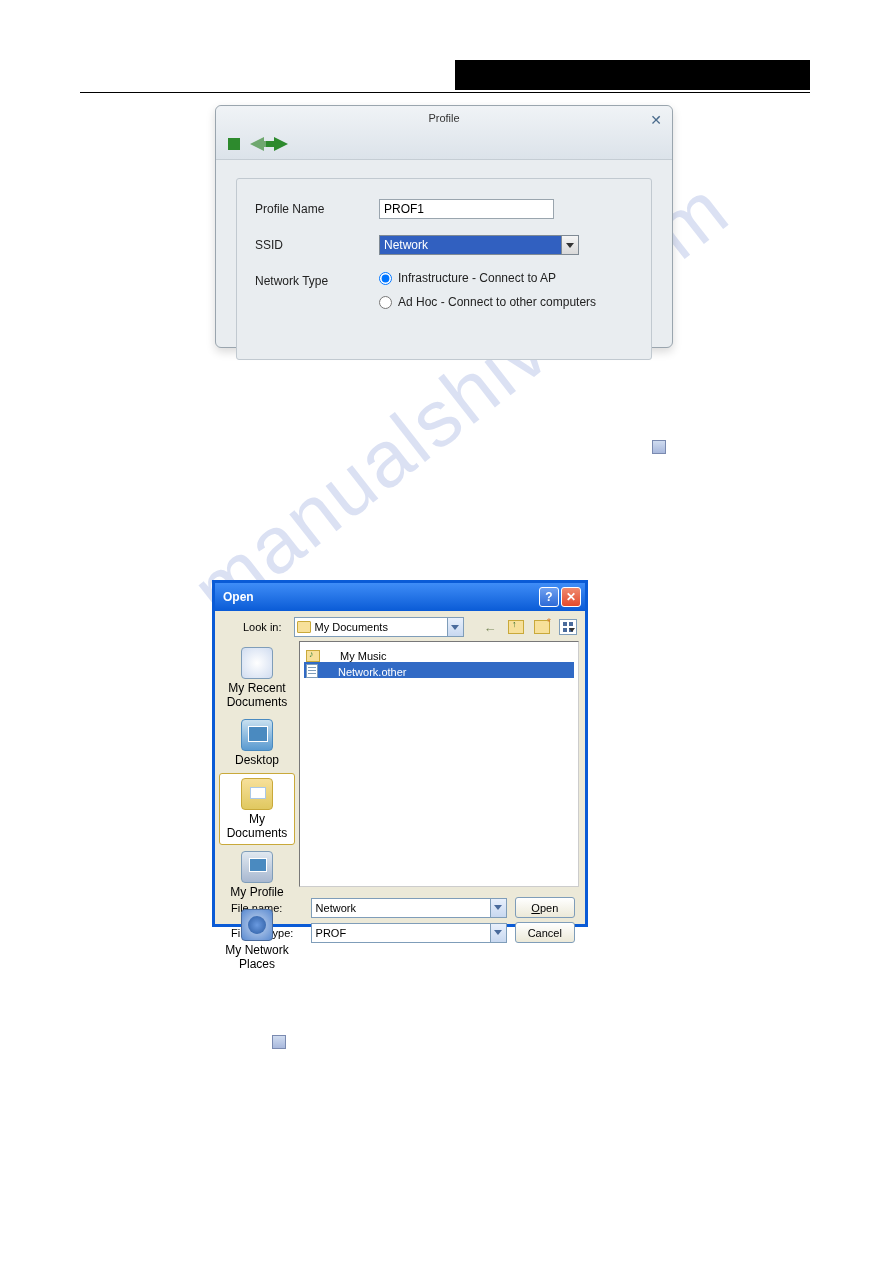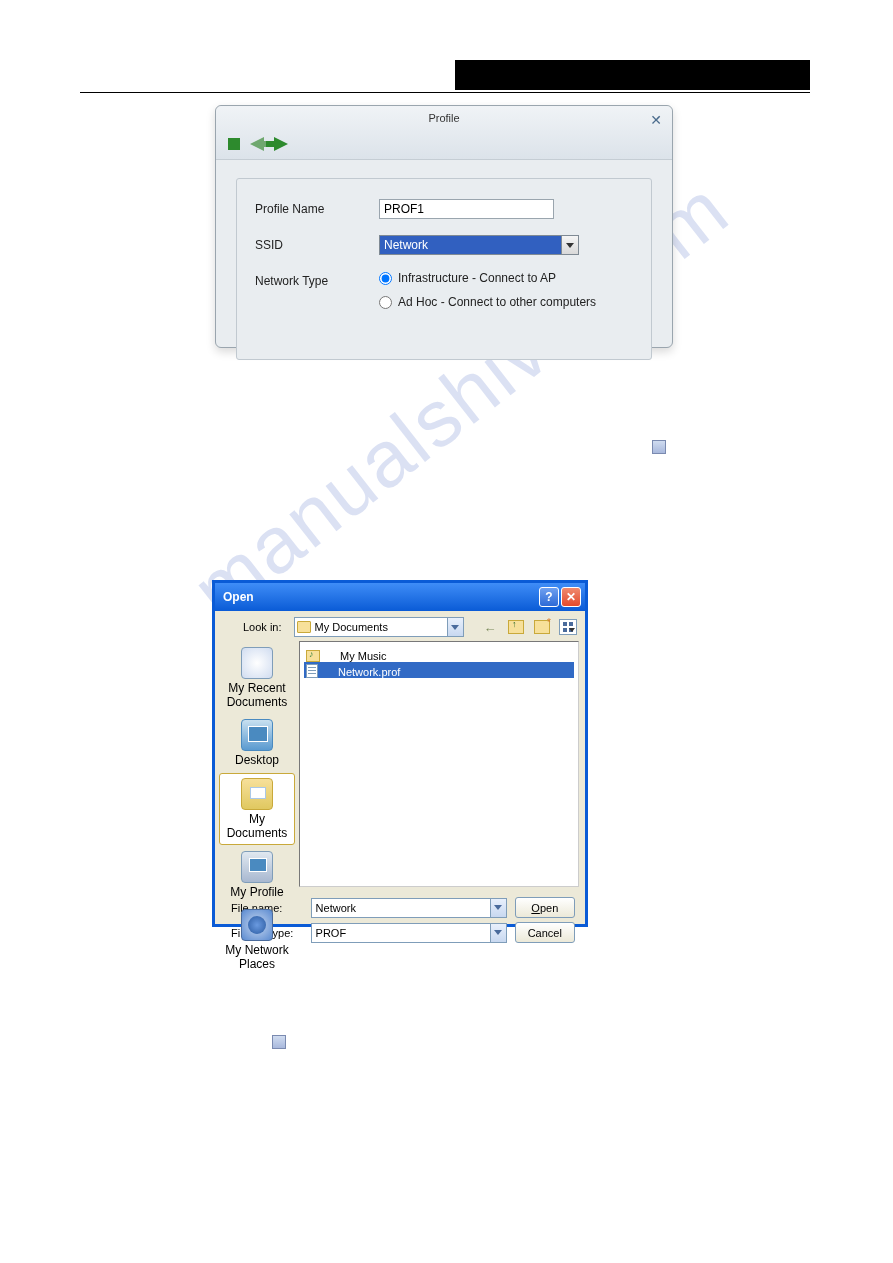--- a/index.html
+++ b/index.html
@@ -510,21 +510,21 @@
         <div>My Network Places</div>
       </div>
     </div>
     <div class="file-area">
       <div class="file-row">
         <div class="fglyph folder-music"></div>
         <span>My Music</span>
       </div>
       <div class="file-row selected">
         <div class="fglyph file-prof"></div>
-        <span>Network.prof</span>
+        <span>Network.other</span>
       </div>
     </div>
   </div>
   <div class="open-bottom">
     <div class="bottom-row">
       <span class="blbl">File <u>n</u>ame:</span>
       <div class="bottom-combo">
         <span>Network</span>
         <div class="combo-btn2"></div>
       </div>

